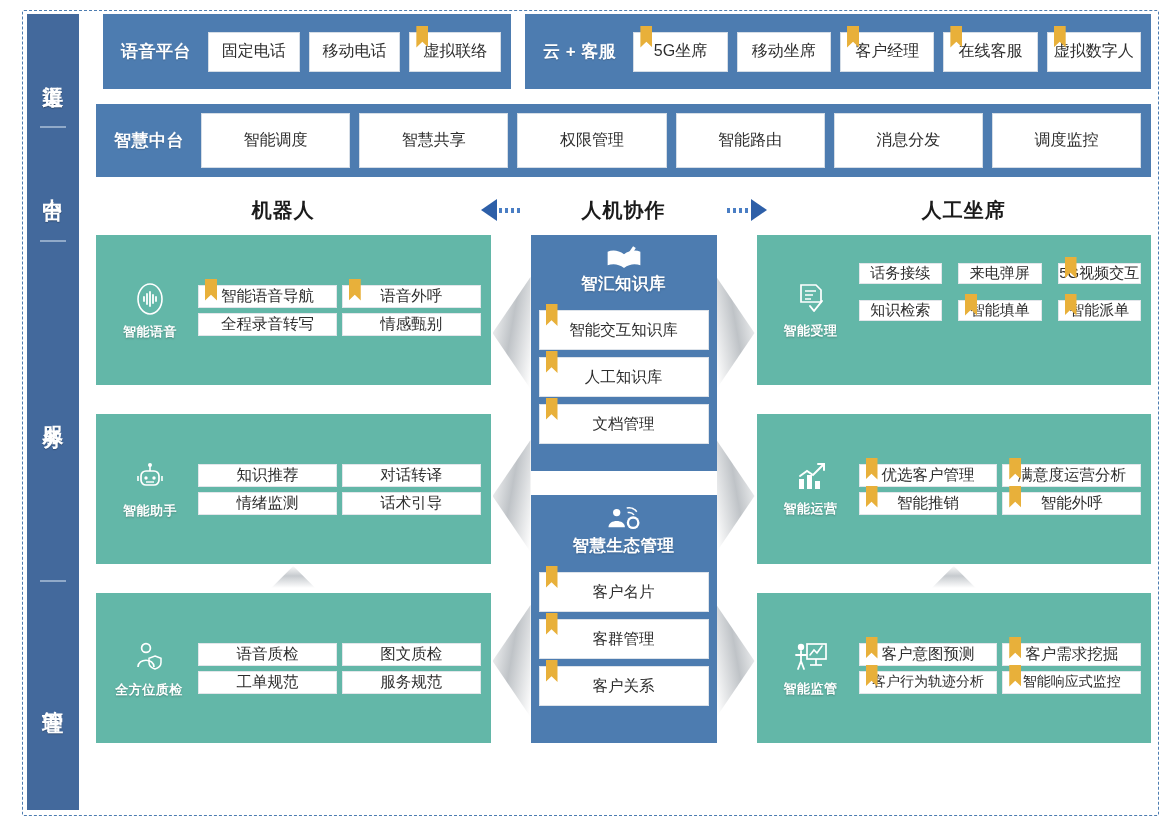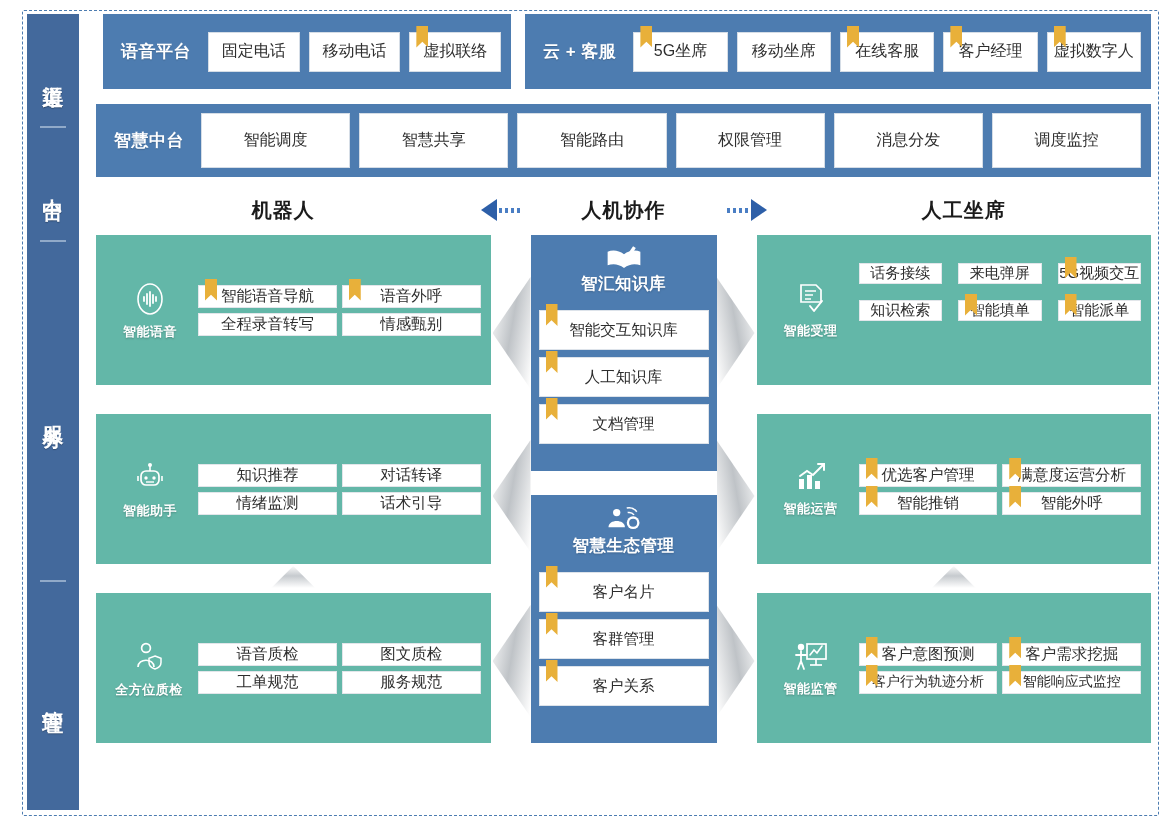--- a/index.html
+++ b/index.html
@@ -199,48 +199,48 @@
         <div class="cells">
           <div class="cell">
             <span class="flag"></span>
             <span>5G坐席</span>
           </div>
           <div class="cell">
             <span>移动坐席</span>
           </div>
           <div class="cell">
             <span class="flag"></span>
+            <span>客户经理</span>
+          </div>
+          <div class="cell">
+            <span class="flag"></span>
             <span>在线客服</span>
-          </div>
-          <div class="cell">
-            <span class="flag"></span>
-            <span>客户经理</span>
           </div>
           <div class="cell">
             <span class="flag"></span>
             <span>虚拟数字人</span>
           </div>
         </div>
       </div>
     </div>
 
     <div class="band row-mid">
       <div class="band-title">智慧中台</div>
       <div class="cells">
         <div class="cell">
             <span>智能调度</span>
           </div>
         <div class="cell">
             <span>智慧共享</span>
           </div>
         <div class="cell">
+            <span>权限管理</span>
+          </div>
+        <div class="cell">
             <span>智能路由</span>
-          </div>
-        <div class="cell">
-            <span>权限管理</span>
           </div>
         <div class="cell">
             <span>消息分发</span>
           </div>
         <div class="cell">
             <span>调度监控</span>
           </div>
       </div>
     </div>
 

